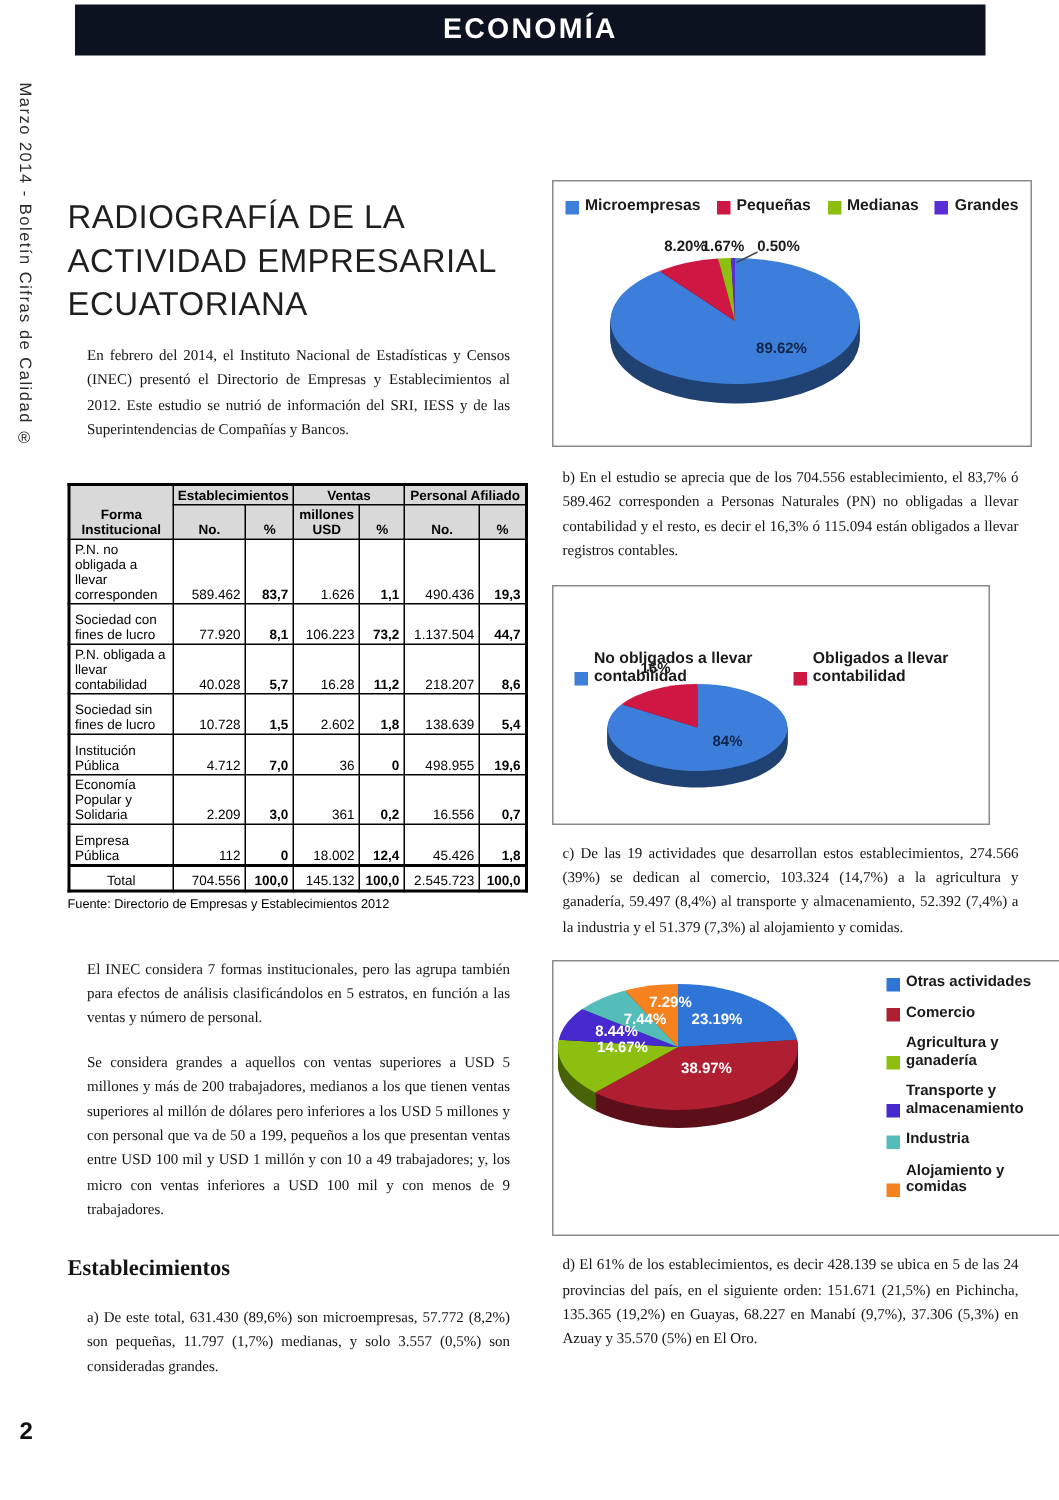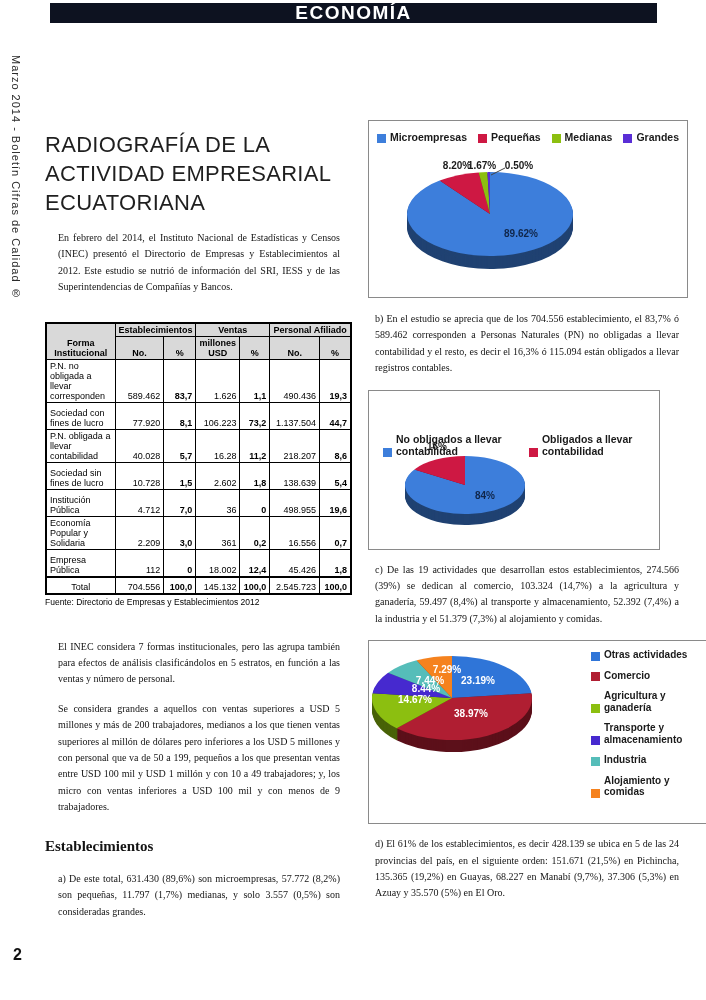--- a/index.html
+++ b/index.html
@@ -1,21 +1,21 @@
 <!DOCTYPE html>
 <html><head>
 <meta charset="utf-8">
 <style>
   html,body{margin:0;padding:0;}
   body{
     width:706px;height:1000px;position:relative;background:#ffffff;
     font-family:"Liberation Serif", serif;color:#141414;overflow:hidden;
   }
   .header-bar{
-    position:absolute;left:50px;top:3px;width:607px;height:20px;background:#0d1220;
+    position:absolute;left:50px;top:3px;width:607px;height:34px;background:#0d1220;
     display:flex;align-items:center;justify-content:center;
     font-family:"Liberation Sans",sans-serif;font-weight:700;font-size:19px;
     color:#ffffff;letter-spacing:1.5px;
   }
   .vertical-text{
     position:absolute;left:10px;top:55px;writing-mode:vertical-rl;
     font-family:"Liberation Sans",sans-serif;font-size:11px;color:#2a2a2a;letter-spacing:1px;
   }
   .page-num{
     position:absolute;left:13px;top:946px;font-family:"Liberation Sans",sans-serif;
@@ -426,19 +426,19 @@
           <span>Industria</span>
         </div>
         <div class="legend-item">
           <span class="swatch" style="background: rgb(245, 130, 30);"></span>
           <span>Alojamiento y comidas</span>
         </div>
       </div>
       <span class="pie-label" style="left: 78px; top: 28px; color: rgb(255, 255, 255);">7.29%</span>
       <span class="pie-label" style="left: 109px; top: 39px; color: rgb(255, 255, 255);">23.19%</span>
       <span class="pie-label" style="left: 61px; top: 39px; color: rgb(255, 255, 255);">7.44%</span>
-      <span class="pie-label" style="left: 57px; top: 47px; color: rgb(255, 255, 255);">8.44%</span>
+      <span class="pie-label" style="left: 42px; top: 47px; color: rgb(255, 255, 255);">8.44%</span>
       <span class="pie-label" style="left: 46px; top: 58px; color: rgb(255, 255, 255);">14.67%</span>
       <span class="pie-label" style="left: 102px; top: 72px; color: rgb(255, 255, 255);">38.97%</span>
     </div>
 
   <p class="body-text" style="margin-top:12px;">d) El 61% de los establecimientos, es decir 428.139 se ubica en 5 de las 24 provincias del país, en el siguiente orden: 151.671 (21,5%) en Pichincha, 135.365 (19,2%) en Guayas, 68.227 en Manabí (9,7%), 37.306 (5,3%) en Azuay y 35.570 (5%) en El Oro.</p>
 </div>
 
 </body></html>

